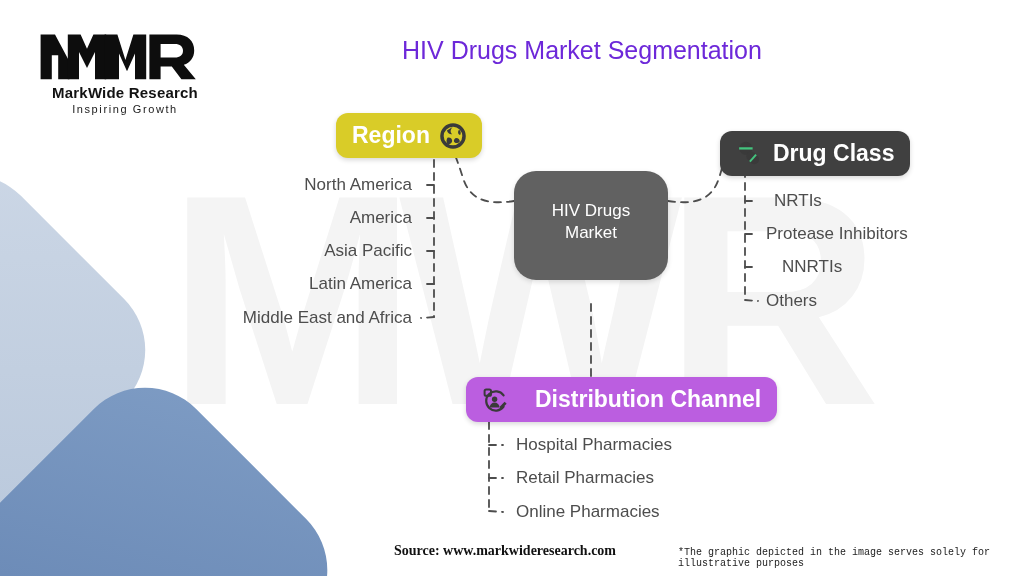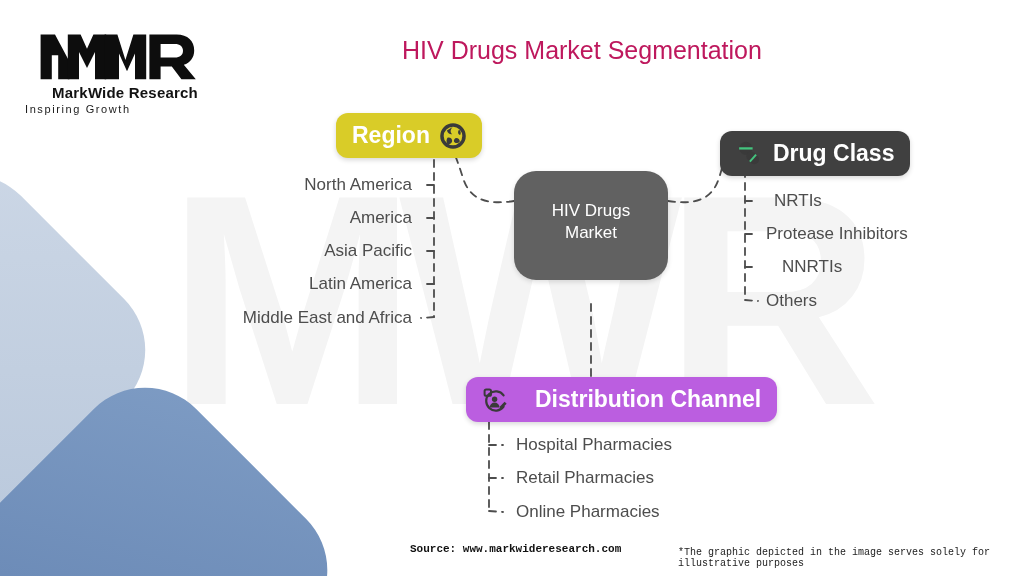--- a/index.html
+++ b/index.html
@@ -37,29 +37,29 @@
 
   
   .logo{position:absolute;left:25px;top:30px;width:200px;height:100px;}
   .logo-mark{width:160px;height:52px;display:block;margin-left:14px;}
   .logo-name{
     font-size:15px;font-weight:bold;color:#121212;
     text-align:center;margin-top:2px;letter-spacing:0.2px;
     font-family:"Liberation Sans", sans-serif;
   }
   .logo-tag{
-    font-size:11px;color:#1a1a1a;
+    font-size:11px;color:#1a1a1a;text-align:center;
     letter-spacing:1.6px;margin-top:2px;
     font-family:"Liberation Sans", sans-serif;
   }
 
   
   .title{
     position:absolute;left:0;top:36px;width:1024px;
-    text-align:center;font-size:25px;color:#be185d;
+    text-align:center;font-size:25px;color:#6d28d9;
     font-family:"Liberation Sans", sans-serif;font-weight:normal;
     padding-left:140px;box-sizing:border-box;
   }
 
   
   .wires{position:absolute;left:0;top:0;width:1024px;height:576px;z-index:1;}
 
   
   .center-node{
     position:absolute;left:514px;top:171px;width:154px;height:109px;
@@ -93,23 +93,23 @@
   .leaf{
     position:absolute;font-size:17px;color:#4d4d4d;
     font-family:"Liberation Sans", sans-serif;white-space:nowrap;
     z-index:3;
   }
   .leaf-right{text-align:right;}
   .leaf-left{text-align:left;}
 
   
   .src{
-    position:absolute;left:410px;top:543px;
-    font-size:11px;font-weight:bold;color:#111;
-    font-family:Liberation Mono, monospace;
+    position:absolute;left:394px;top:543px;
+    font-size:14px;font-weight:bold;color:#111;
+    font-family:Liberation Serif, serif;
   }
   .disclaimer{
     position:absolute;left:678px;top:547px;
     font-size:10px;color:#222;
     font-family:Liberation Mono, monospace;
   }
 </style>
 </head>
 <body>
 

